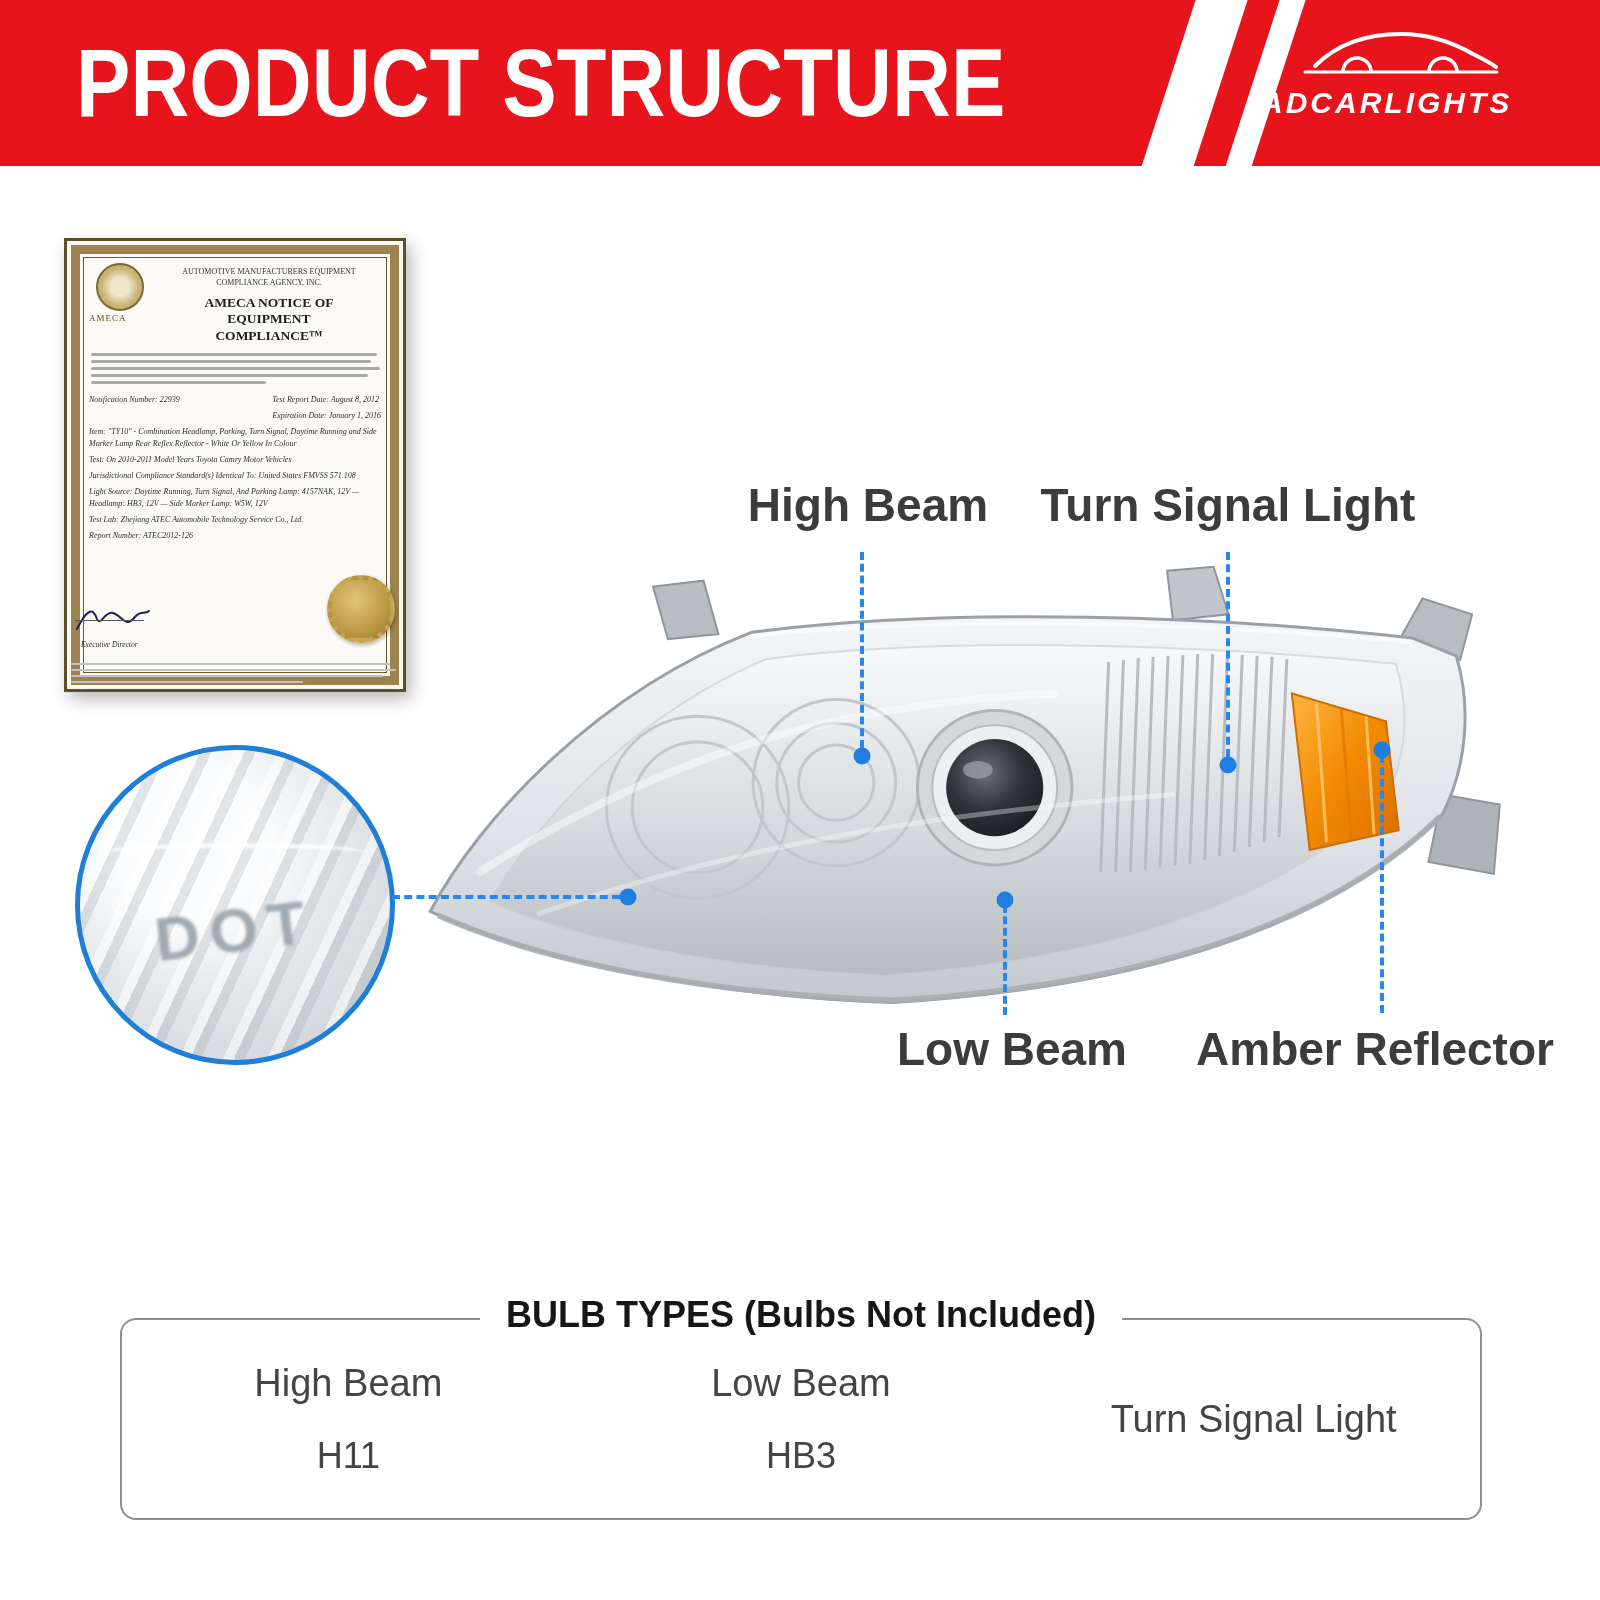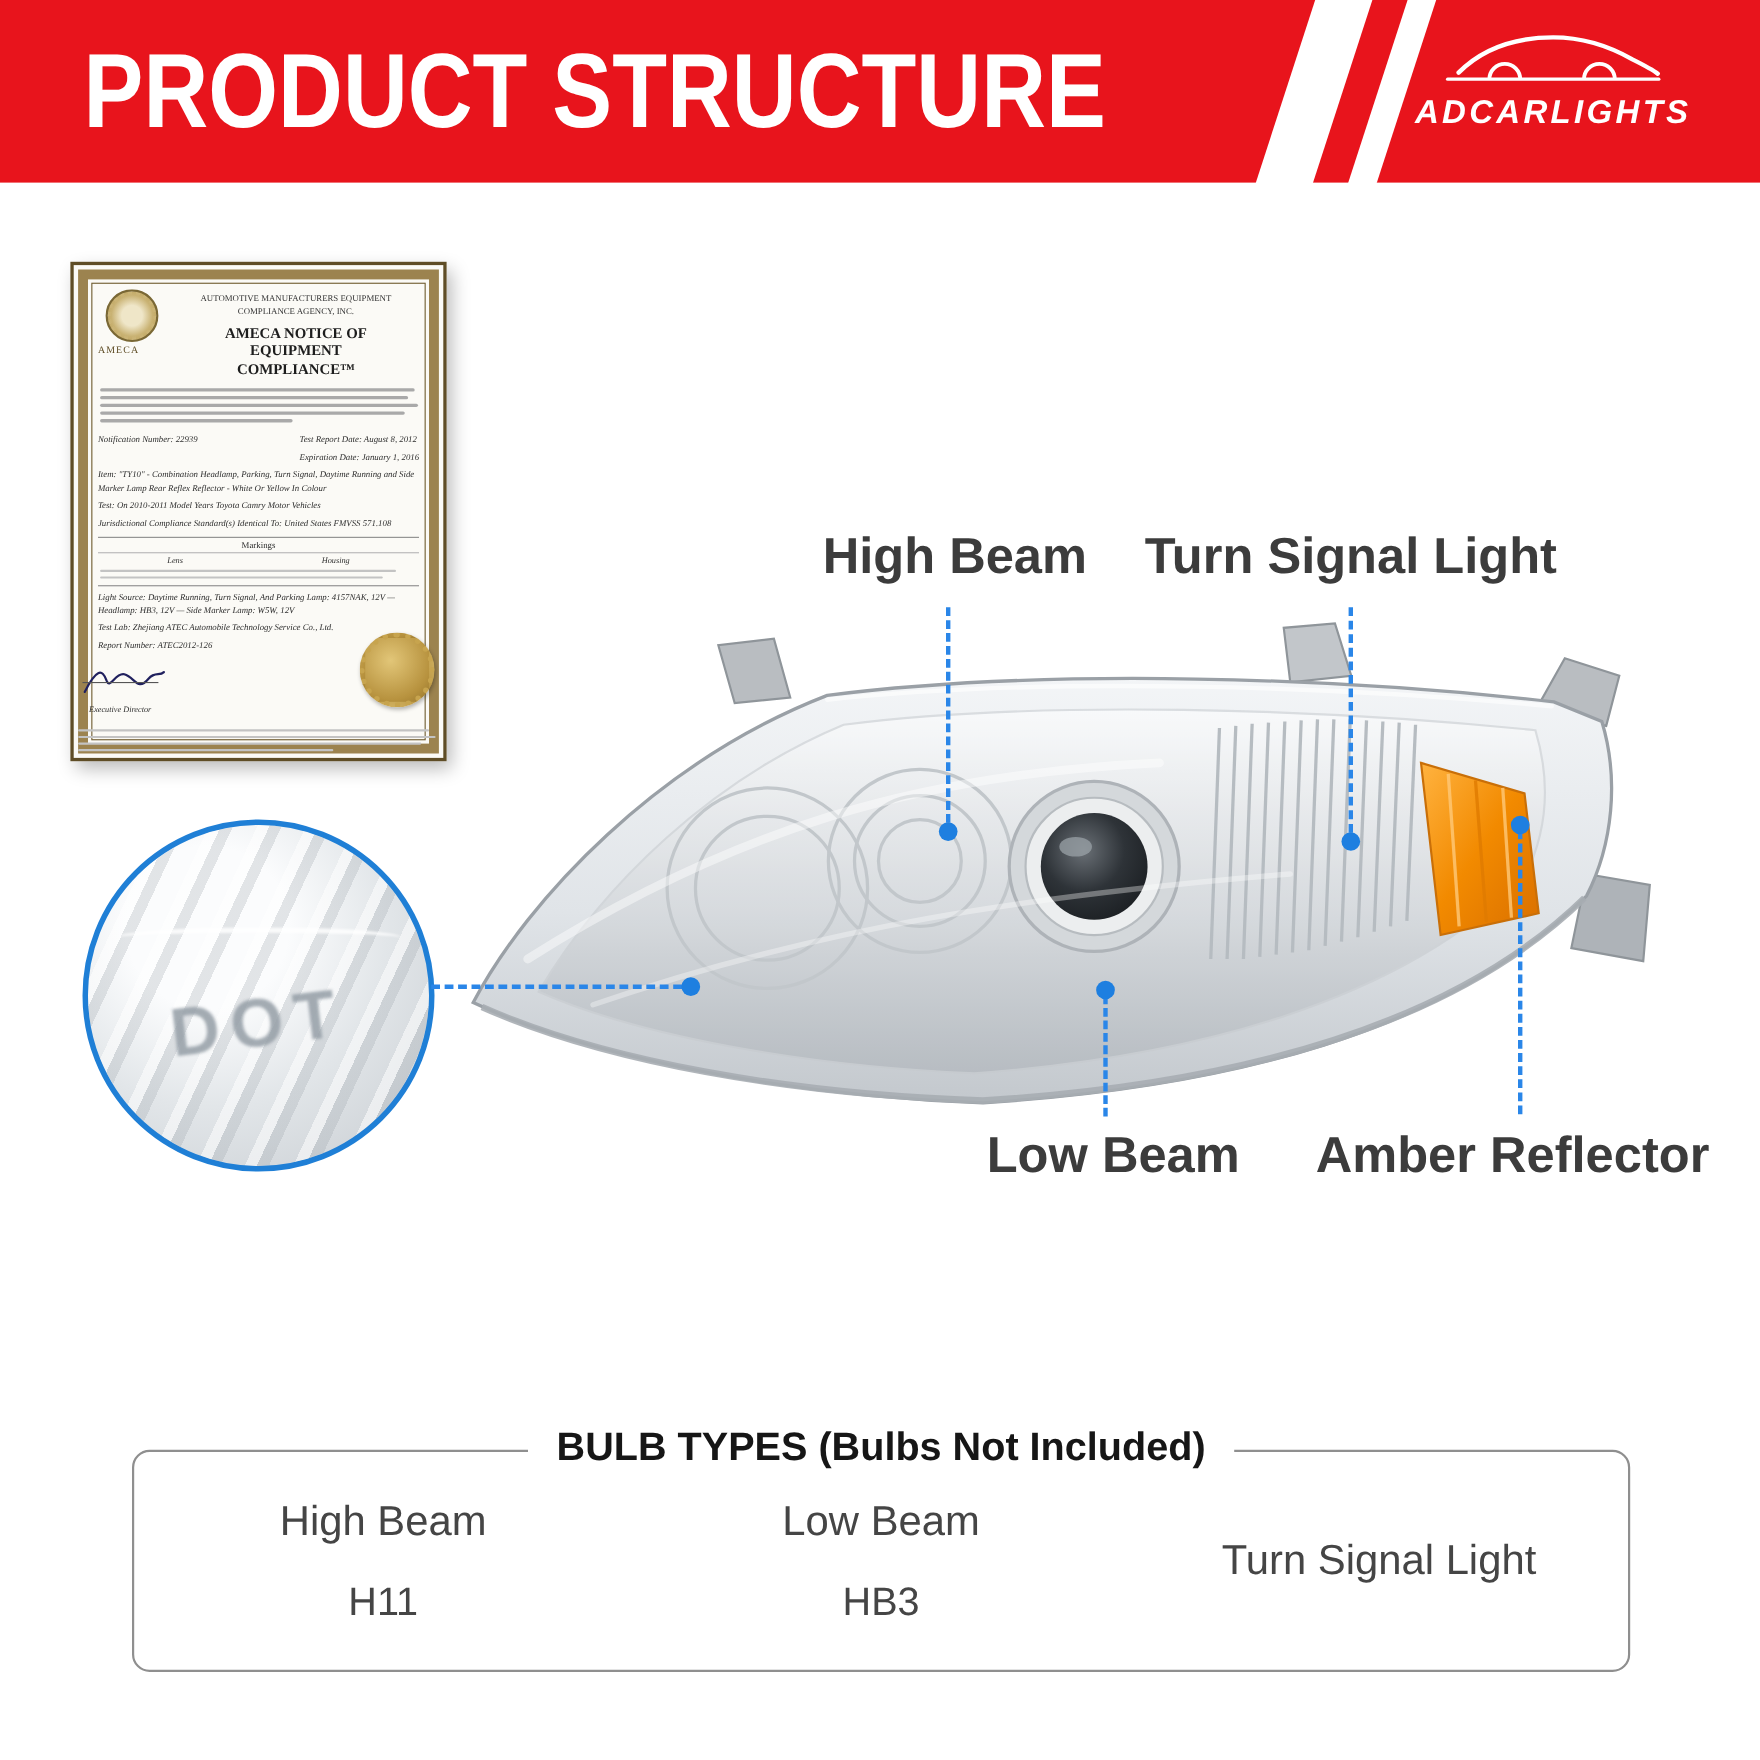--- a/index.html
+++ b/index.html
@@ -7,21 +7,21 @@
           font-family:"Liberation Sans",sans-serif;}
 
   
   .header{position:absolute;top:0;left:0;width:1600px;height:166px;background:#e8141c;}
   .header-stripe{position:absolute;top:-15px;height:200px;background:#fff;transform:skewX(-18deg);}
   .stripe-1{left:1168px;width:52px;}
   .stripe-2{left:1252px;width:26px;}
   .header-title{position:absolute;left:76px;top:50%;transform:translateY(-50%) scaleX(0.85);
                 transform-origin:left center;font-size:96px;font-weight:bold;color:#fff;
                 letter-spacing:0px;white-space:nowrap;}
-  .brand{position:absolute;right:48px;top:26px;width:280px;text-align:center;color:#fff;}
+  .brand{position:absolute;right:59px;top:26px;width:280px;text-align:left;color:#fff;}
   .brand svg{display:block;margin:0 auto;}
   .brand-name{font-size:30px;font-weight:bold;font-style:italic;letter-spacing:3px;margin-top:2px;}
 
   
   .certificate{position:absolute;left:64px;top:238px;width:336px;height:448px;background:#fbfaf6;
                box-shadow:5px 7px 16px rgba(0,0,0,0.28);border:3px solid #5f4d26;}
   .cert-frame{position:absolute;inset:4px;border:9px solid #9c834f;pointer-events:none;}
   .cert-frame2{position:absolute;inset:16px;border:1px solid #6e5a2e;pointer-events:none;}
   .cert-inner{position:absolute;inset:22px;overflow:hidden;}
   .cert-head{display:flex;gap:6px;}
@@ -130,29 +130,20 @@
       <div class="cert-field-row">
         <div class="cert-field">Notification Number: 22939</div>
         <div>
           <div class="cert-field">Test Report Date: August 8, 2012</div>
           <div class="cert-field">Expiration Date: January 1, 2016</div>
         </div>
       </div>
       <div class="cert-field">Item: "TY10" - Combination Headlamp, Parking, Turn Signal, Daytime Running and Side Marker Lamp Rear Reflex Reflector - White Or Yellow In Colour</div>
       <div class="cert-field">Test: On 2010-2011 Model Years Toyota Camry Motor Vehicles</div>
       <div class="cert-field">Jurisdictional Compliance Standard(s) Identical To: United States FMVSS 571.108</div>
-      <div class="cert-markings">
-        <div class="cert-markings-title">Markings</div>
-        <div class="cert-markings-cols">
-          <span>Lens</span>
-          <span>Housing</span>
-        </div>
-        <div class="ln light" style="width:92%"></div>
-        <div class="ln light" style="width:88%"></div>
-      </div>
       <div class="cert-field">Light Source: Daytime Running, Turn Signal, And Parking Lamp: 4157NAK, 12V — Headlamp: HB3, 12V — Side Marker Lamp: W5W, 12V</div>
       <div class="cert-field">Test Lab: Zhejiang ATEC Automobile Technology Service Co., Ltd.</div>
       <div class="cert-field">Report Number: ATEC2012-126</div>
     </div>
     <svg class="cert-sign" width="80" height="34" viewBox="0 0 80 34">
       <path d="M4 26 C 14 6, 20 4, 24 16 C 27 24, 32 8, 40 10 C 50 13, 52 26, 62 14 C 68 7, 72 12, 76 8" stroke="#20205e" stroke-width="2" fill="none" stroke-linecap="round"></path>
     </svg>
     <div class="cert-sign-title">Executive Director</div>
     <div class="cert-seal"></div>
     <div class="cert-footer">

